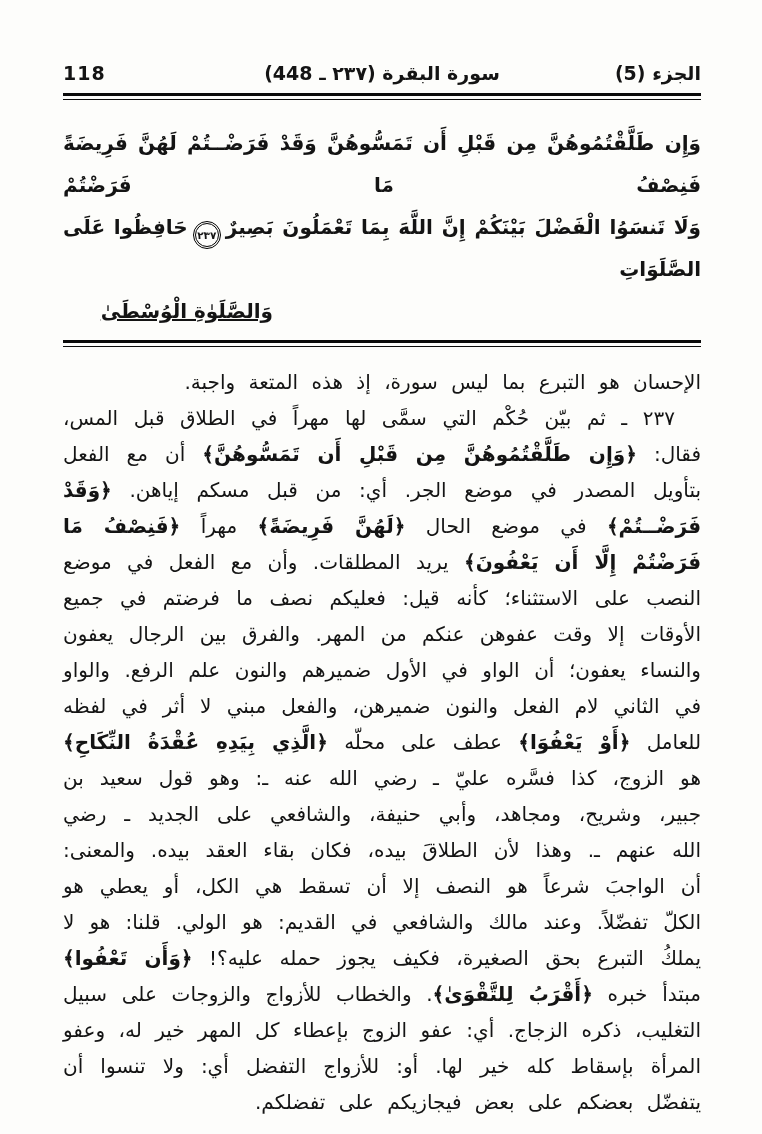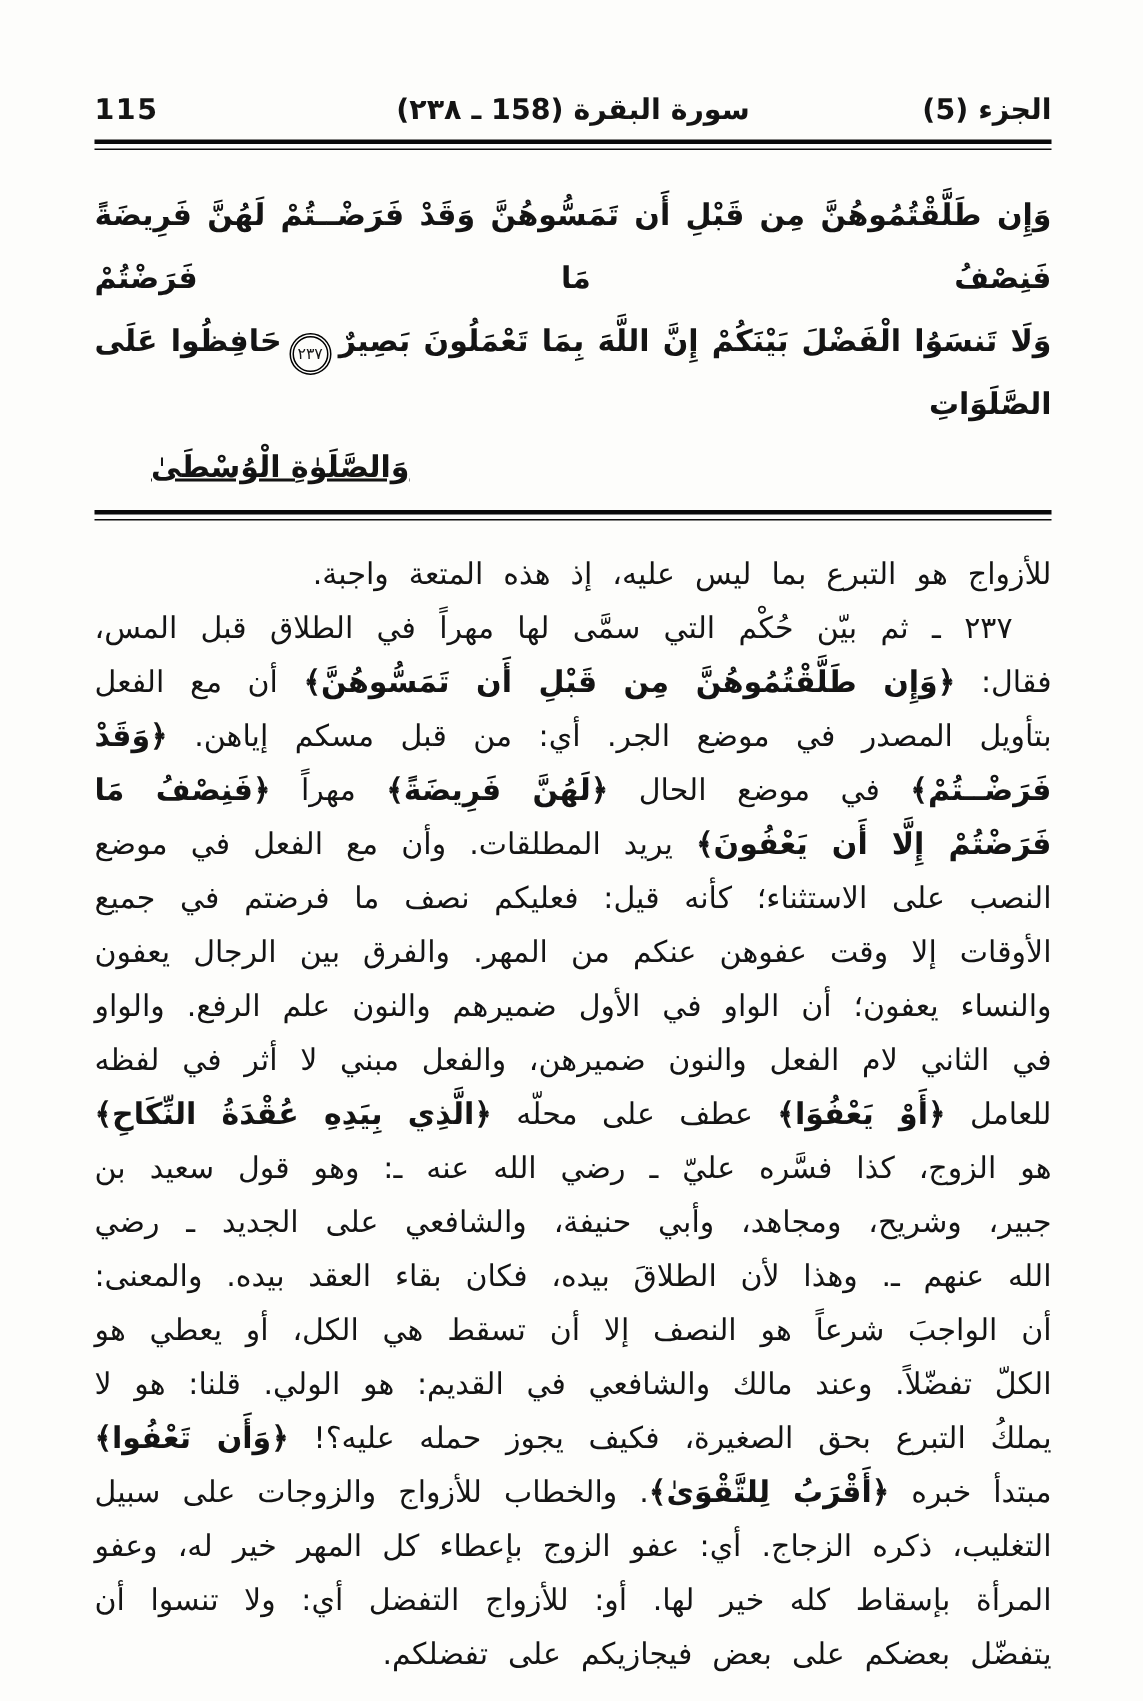--- a/index.html
+++ b/index.html
@@ -51,21 +51,21 @@
   .medallion {
     display: inline-flex;
     align-items: center;
     justify-content: center;
     width: 22px; height: 22px;
     border: 1.3px solid #000;
     border-radius: 50%;
     outline: 1px solid #000;
     outline-offset: 1.5px;
     font-size: 10.5px;
-    font-weight: 400;
+    font-weight: 700;
     vertical-align: -5px;
     margin: 0 7px;
   }
   .quran + .rule { margin-top: 8px; }
   
   .body-text {
     margin-top: 17px;
     font-size: 20px;
     line-height: 36px;
     text-align: justify;
@@ -75,33 +75,33 @@
   .body-text p.indent { text-indent: 26px; }
   .q { font-weight: 700; }
 </style>
 </head>
 <body>
 
 <div class="page">
 
   <div class="header">
     <div class="h-juz">الجزء (5)</div>
-    <div class="h-title">سورة البقرة (158 ـ ٢٣٨)</div>
-    <div class="h-page">115</div>
+    <div class="h-title">سورة البقرة (٢٣٧ ـ 448)</div>
+    <div class="h-page">118</div>
   </div>
 
   <div class="rule"></div>
 
   <div class="quran">
     <div class="qline stretch">وَإِن طَلَّقْتُمُوهُنَّ مِن قَبْلِ أَن تَمَسُّوهُنَّ وَقَدْ فَرَضْــتُمْ لَهُنَّ فَرِيضَةً فَنِصْفُ مَا فَرَضْتُمْ</div>
     <div class="qline stretch"><span>وَلَا تَنسَوُا الْفَضْلَ بَيْنَكُمْ إِنَّ اللَّهَ بِمَا تَعْمَلُونَ بَصِيرٌ</span><span class="medallion">٢٣٧</span><span>حَافِظُوا عَلَى الصَّلَوَاتِ</span></div>
     <div class="qline last">وَالصَّلَوٰةِ الْوُسْطَىٰ</div>
   </div>
 
   <div class="rule"></div>
 
   <div class="body-text">
-    <p class="rich">للأزواج هو التبرع بما ليس عليه، إذ هذه المتعة واجبة.</p>
+    <p class="rich">الإحسان هو التبرع بما ليس سورة، إذ هذه المتعة واجبة.</p>
     <p class="rich indent">٢٣٧ ـ ثم بيّن حُكْم التي سمَّى لها مهراً في الطلاق قبل المس، فقال: <span class="q">﴿وَإِن طَلَّقْتُمُوهُنَّ مِن قَبْلِ أَن تَمَسُّوهُنَّ﴾</span> أن مع الفعل بتأويل المصدر في موضع الجر. أي: من قبل مسكم إياهن. <span class="q">﴿وَقَدْ فَرَضْــتُمْ﴾</span> في موضع الحال <span class="q">﴿لَهُنَّ فَرِيضَةً﴾</span> مهراً <span class="q">﴿فَنِصْفُ مَا فَرَضْتُمْ إِلَّا أَن يَعْفُونَ﴾</span> يريد المطلقات. وأن مع الفعل في موضع النصب على الاستثناء؛ كأنه قيل: فعليكم نصف ما فرضتم في جميع الأوقات إلا وقت عفوهن عنكم من المهر. والفرق بين الرجال يعفون والنساء يعفون؛ أن الواو في الأول ضميرهم والنون علم الرفع. والواو في الثاني لام الفعل والنون ضميرهن، والفعل مبني لا أثر في لفظه للعامل <span class="q">﴿أَوْ يَعْفُوَا﴾</span> عطف على محلّه <span class="q">﴿الَّذِي بِيَدِهِ عُقْدَةُ النِّكَاحِ﴾</span> هو الزوج، كذا فسَّره عليّ ـ رضي الله عنه ـ: وهو قول سعيد بن جبير، وشريح، ومجاهد، وأبي حنيفة، والشافعي على الجديد ـ رضي الله عنهم ـ. وهذا لأن الطلاقَ بيده، فكان بقاء العقد بيده. والمعنى: أن الواجبَ شرعاً هو النصف إلا أن تسقط هي الكل، أو يعطي هو الكلّ تفضّلاً. وعند مالك والشافعي في القديم: هو الولي. قلنا: هو لا يملكُ التبرع بحق الصغيرة، فكيف يجوز حمله عليه؟! <span class="q">﴿وَأَن تَعْفُوا﴾</span> مبتدأ خبره <span class="q">﴿أَقْرَبُ لِلتَّقْوَىٰ﴾</span>. والخطاب للأزواج والزوجات على سبيل التغليب، ذكره الزجاج. أي: عفو الزوج بإعطاء كل المهر خير له، وعفو المرأة بإسقاط كله خير لها. أو: للأزواج  التفضل  أي: ولا تنسوا أن يتفضّل بعضكم على بعض  فيجازيكم على تفضلكم.</p>
 
   </div>
 
 </div>
 
 </body></html>

